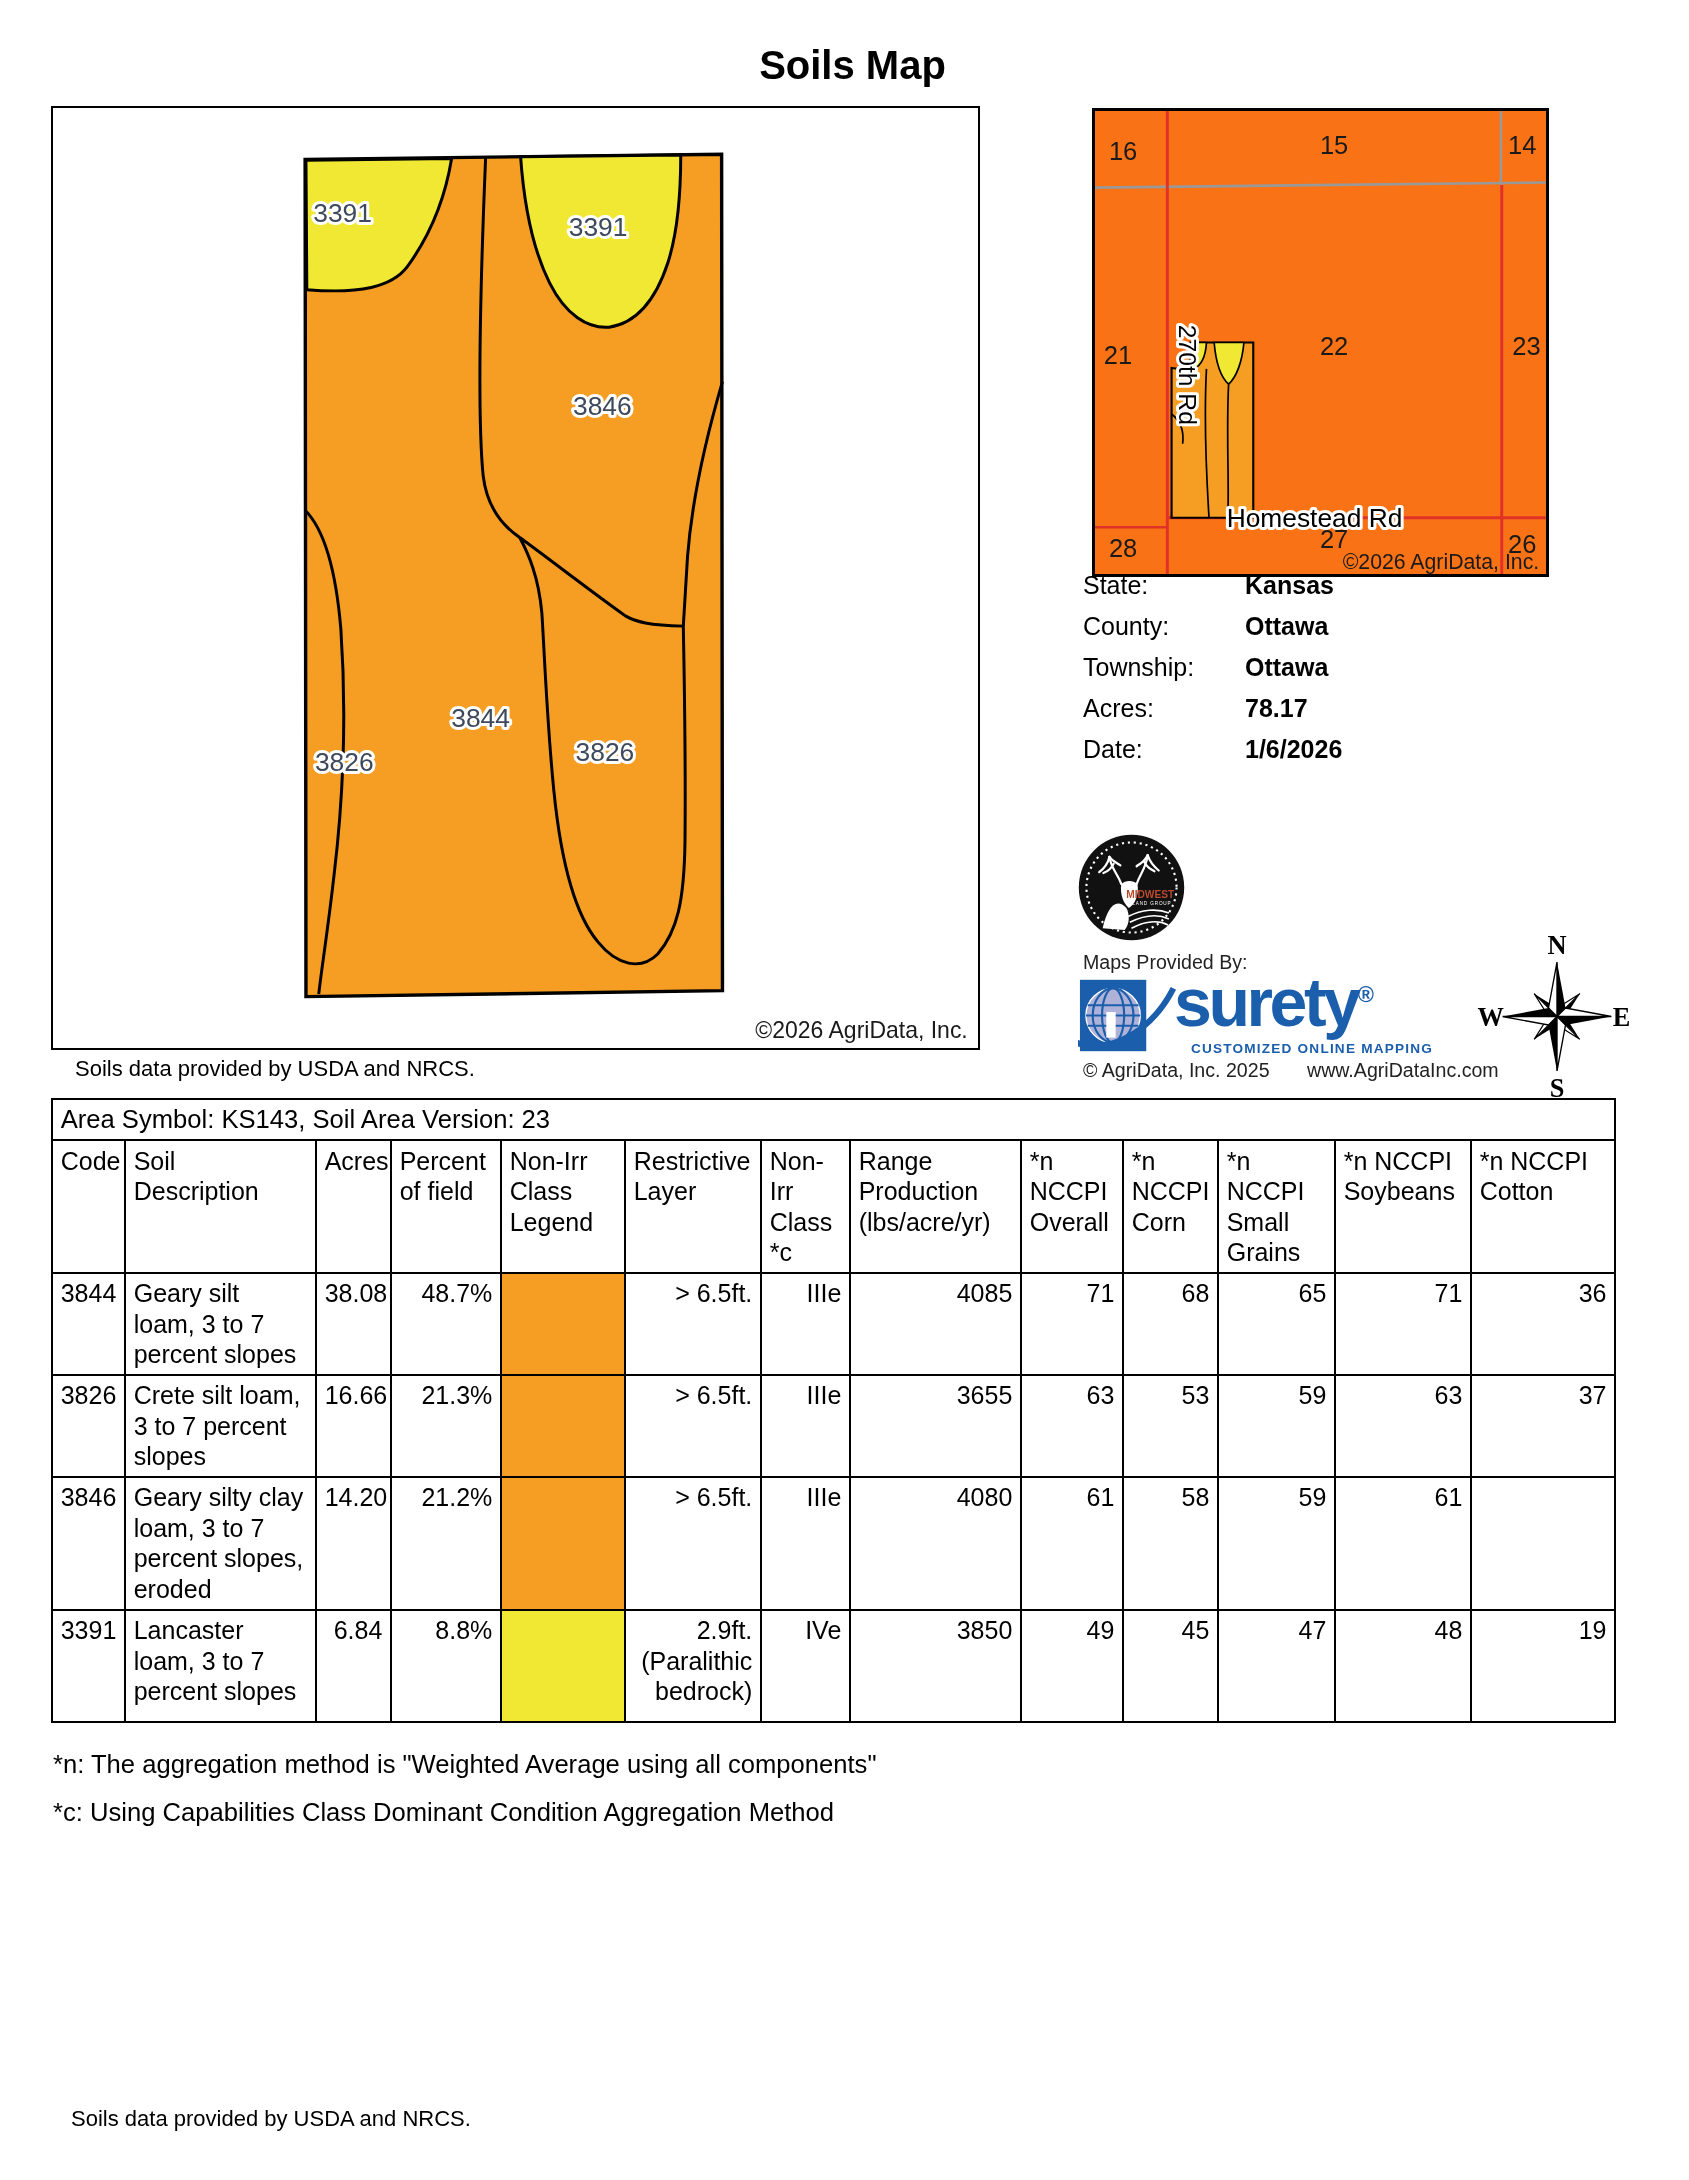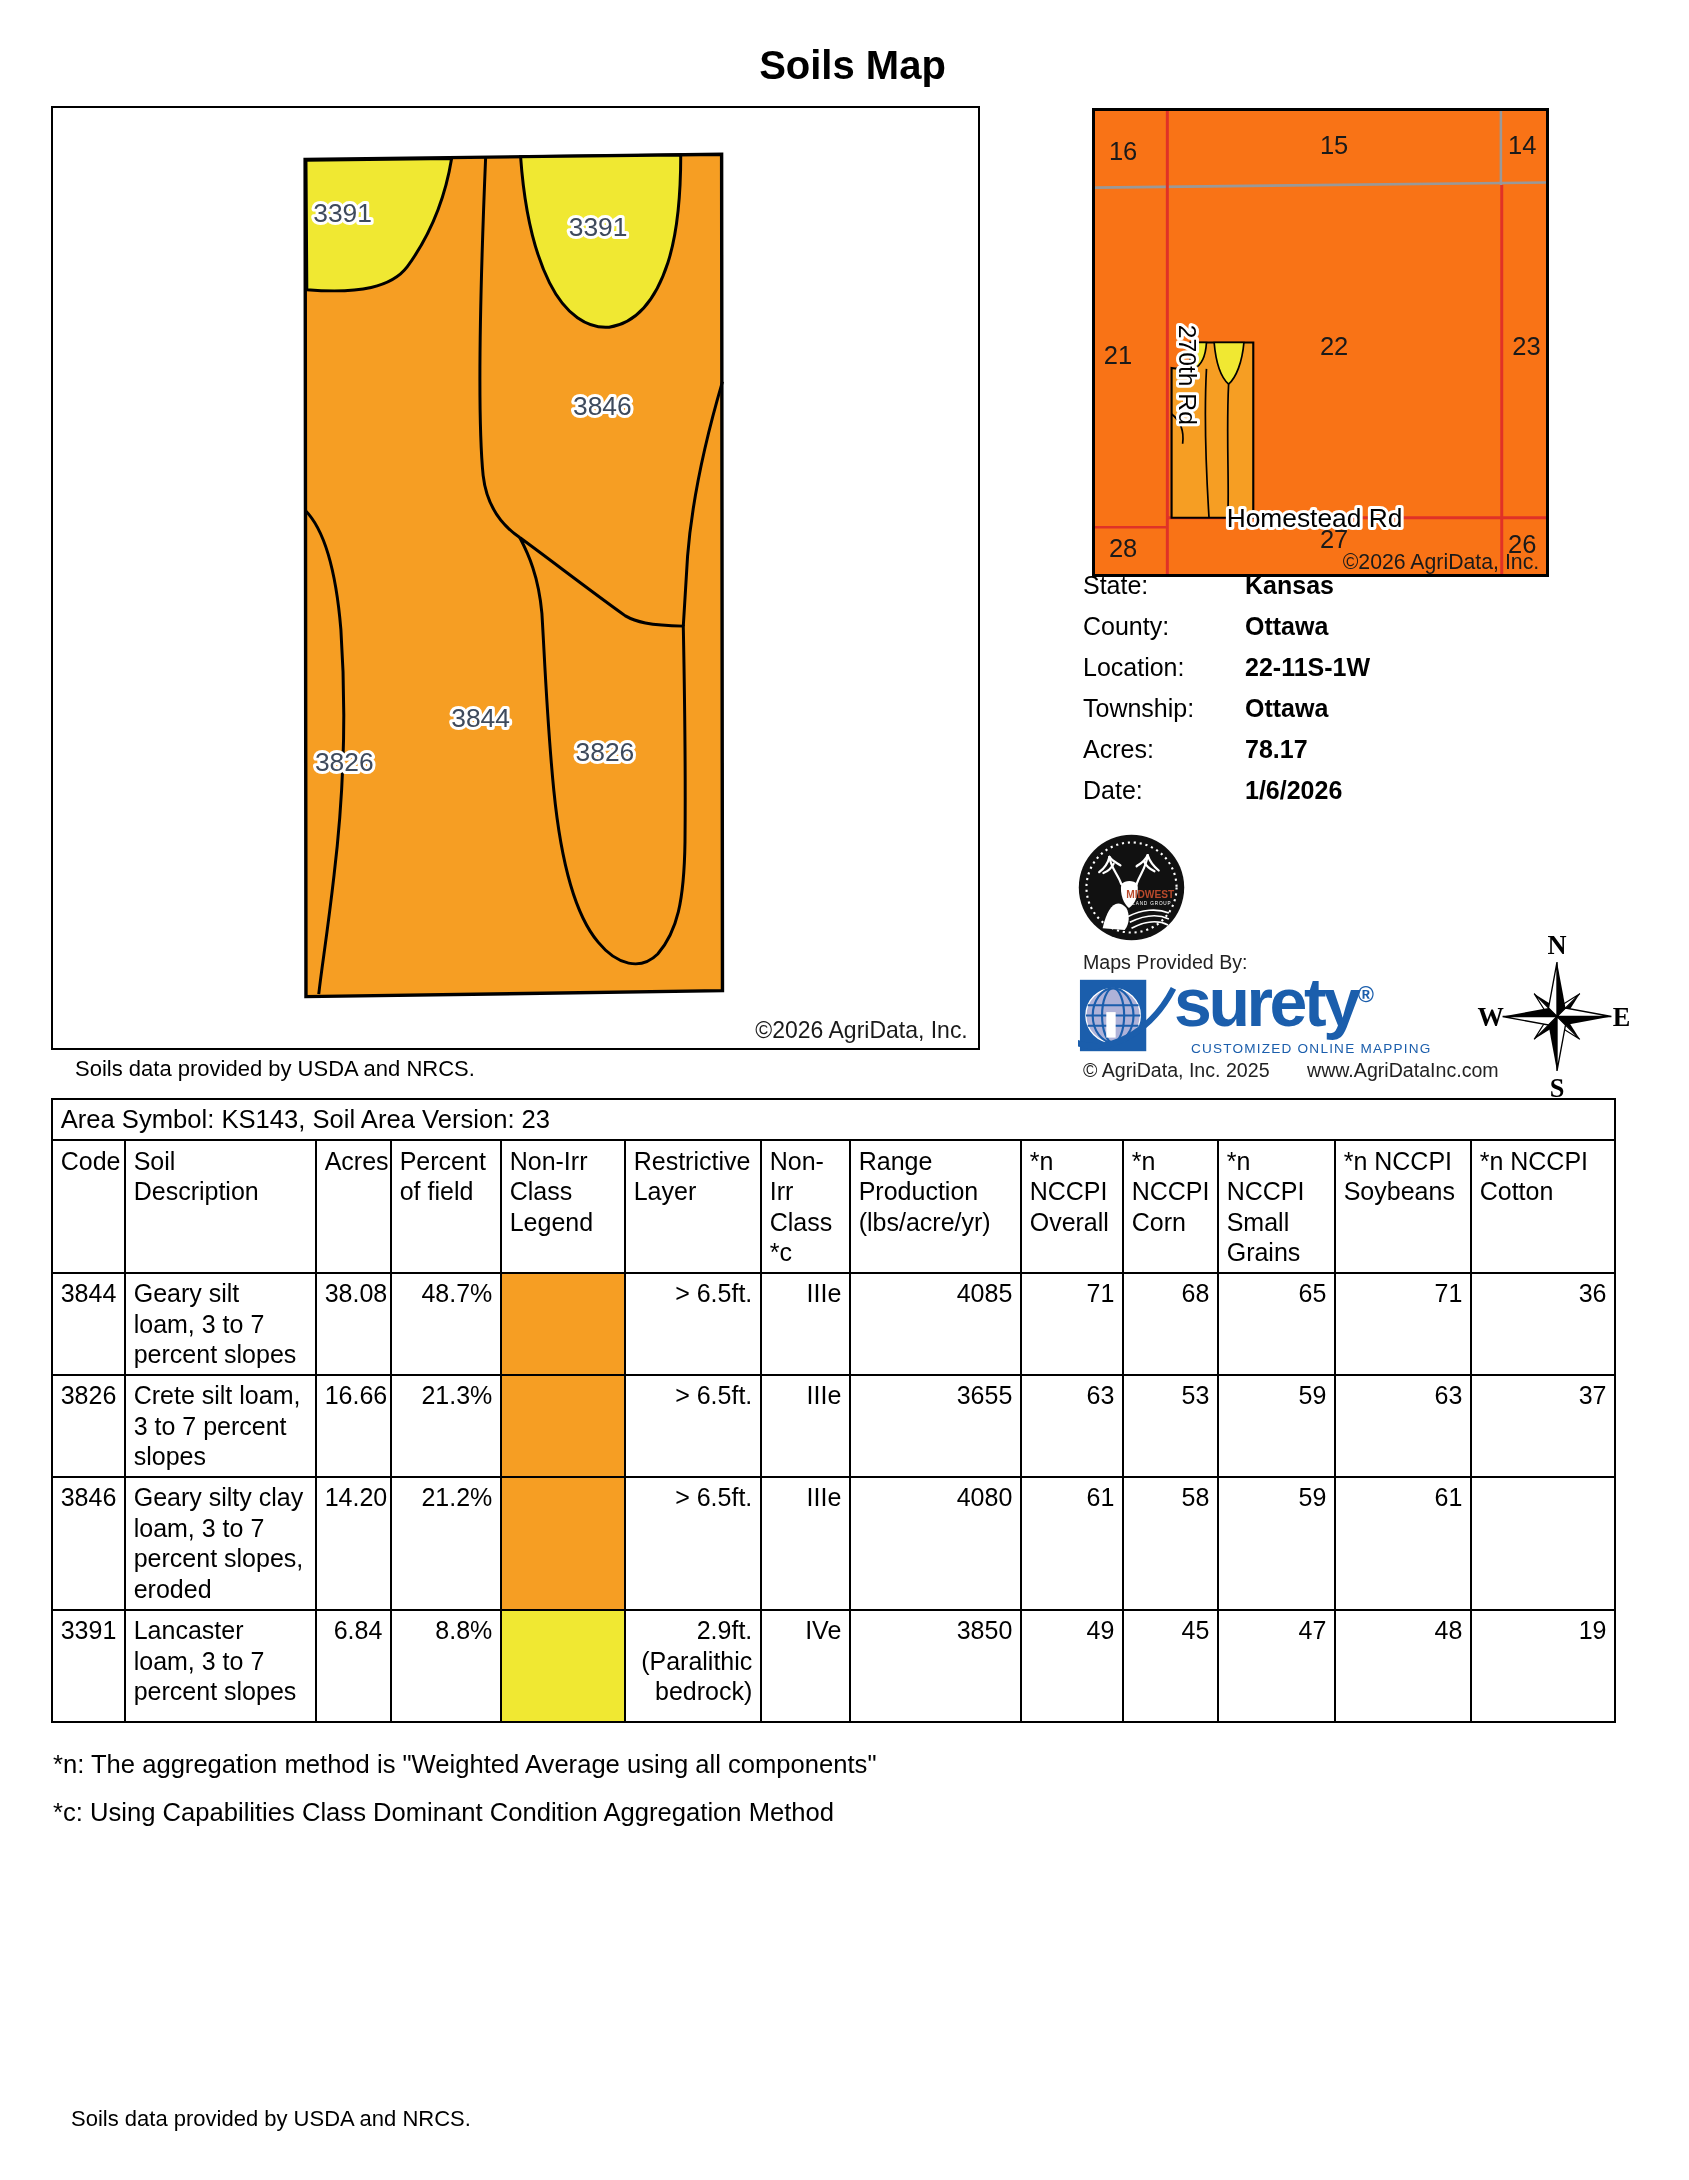--- a/index.html
+++ b/index.html
@@ -23,21 +23,21 @@
   .info-row{height:41px;font-size:25px;display:flex;}
   .info-label{width:162px;}
   .info-value{font-weight:bold;}
 
   
   #midwest-logo{left:1072px;top:828px;}
   #provider-heading{left:1083px;top:951px;font-size:19.6px;color:#222;}
   #globe-logo{left:1078px;top:973px;}
   #brand-row{left:1174px;top:968px;font-size:68px;font-weight:bold;color:#1B5EAC;letter-spacing:-3.4px;line-height:1;}
   #brand-row sup{font-size:22px;letter-spacing:0;vertical-align:super;}
-  #brand-tagline{left:1191px;top:1041px;font-size:13.6px;font-weight:normal;color:#1B5EAC;letter-spacing:1.2px;}
+  #brand-tagline{left:1191px;top:1041px;font-size:13.6px;font-weight:bold;color:#1B5EAC;letter-spacing:1.2px;}
   #provider-copyright{left:1083px;top:1059px;font-size:19.6px;color:#222;}
   #provider-website{left:1307px;top:1059px;font-size:19.6px;color:#222;}
 
   
   #compass{left:1472px;top:927px;}
   .compass-label{font-family:"Liberation Serif", serif;font-weight:bold;font-size:31px;}
 
   
   #soils-table{left:51px;top:1098px;width:1563px;border-collapse:collapse;table-layout:fixed;}
   #soils-table td{border:2.6px solid #000;font-size:25px;line-height:1.22;vertical-align:top;padding:4.3px 7.7px;background:#fff;overflow:hidden;}
@@ -135,24 +135,20 @@
   </div>
 
   <div id="info" class="abs">
     <div class="info-row">
       <span class="info-label">State:</span>
       <span class="info-value">Kansas</span>
     </div>
     <div class="info-row">
       <span class="info-label">County:</span>
       <span class="info-value">Ottawa</span>
-    </div>
-    <div class="info-row">
-      <span class="info-label">Location:</span>
-      <span class="info-value">22-11S-1W</span>
     </div>
     <div class="info-row">
       <span class="info-label">Township:</span>
       <span class="info-value">Ottawa</span>
     </div>
     <div class="info-row">
       <span class="info-label">Acres:</span>
       <span class="info-value">78.17</span>
     </div>
     <div class="info-row">

